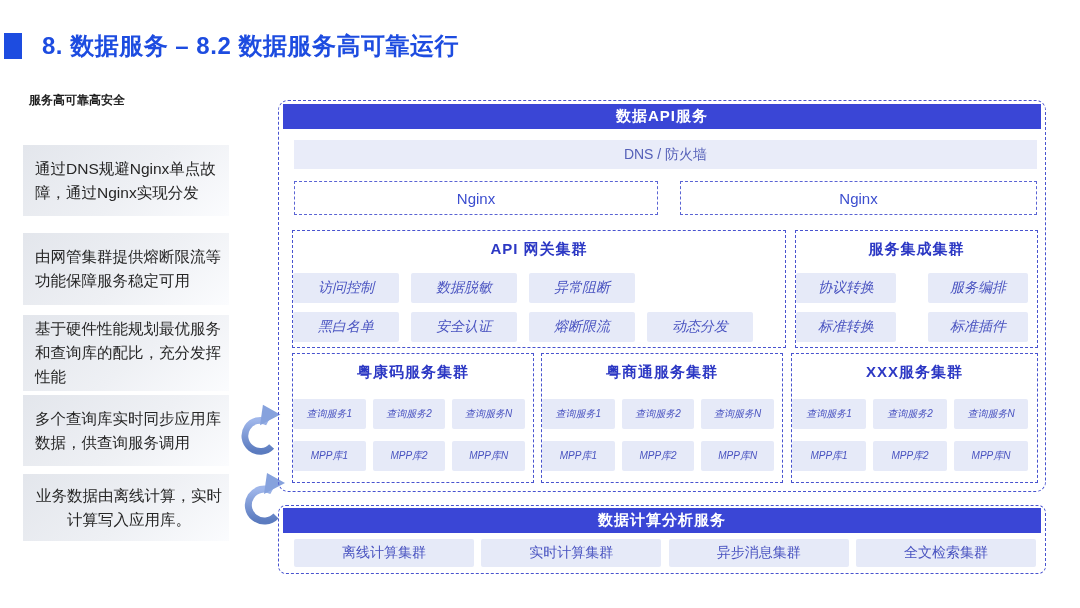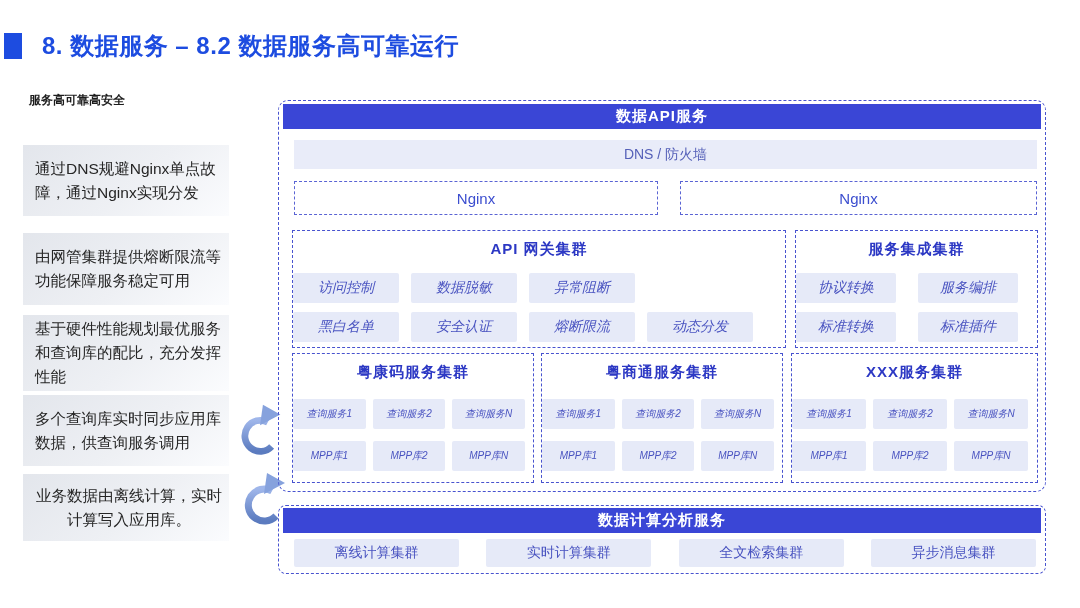--- a/index.html
+++ b/index.html
@@ -55,34 +55,34 @@
   .integ-box{left:795px;top:230px;width:243px;height:118px;}
   .row{position:absolute;left:0;right:8px;display:flex;justify-content:flex-start;font-style:italic;}
   .row-a{top:42px;}
   .row-b{top:81px;}
   .pill{
     height:30px;background:#e6eaf8;color:#4953c0;font-size:14px;border-radius:2px;
     display:flex;align-items:center;justify-content:center;white-space:nowrap;
   }
   .gw-box .row{gap:12px;}
   .gw-box .pill{width:106px;}
-  .integ-box .row{gap:22px;}
+  .integ-box .row{gap:32px;}
   .integ-box .pill{width:100px;}
 
   .cluster{top:353px;height:130px;}
   .cluster-1{left:292px;width:242px;}
   .cluster-2{left:541px;width:242px;}
   .cluster-3{left:791px;width:247px;}
   .cluster .row{gap:7px;}
   .cluster .row-a{top:45px;}
   .cluster .row-b{top:87px;}
   .cluster .pill{width:74px;font-size:10px;}
 
   .bottom-row{left:294px;top:539px;width:742px;height:28px;display:flex;justify-content:space-between;}
-  .bottom-row .pill{width:165px;height:28px;}
+  .bottom-row .pill{width:180px;height:28px;}
 
   .sync-arrow{pointer-events:none;}
   .sync-arrow-1{left:239px;top:400px;}
   .sync-arrow-2{left:243px;top:465px;}
 </style>
 </head>
 <body>
 
 <div class="abs accent-square"></div>
 <div class="abs slide-title">8. 数据服务 – 8.2 数据服务高可靠运行</div>
@@ -202,15 +202,15 @@
     <div class="pill">MPP库2</div>
     <div class="pill">MPP库N</div>
   </div>
 </div>
 
 <div class="abs bottom-frame"></div>
 <div class="abs dark-header hdr-compute">数据计算分析服务</div>
 <div class="abs bottom-row">
   <div class="pill">离线计算集群</div>
   <div class="pill">实时计算集群</div>
+  <div class="pill">异步消息集群</div>
   <div class="pill">全文检索集群</div>
-  <div class="pill">异步消息集群</div>
 </div>
 
 </body></html>

